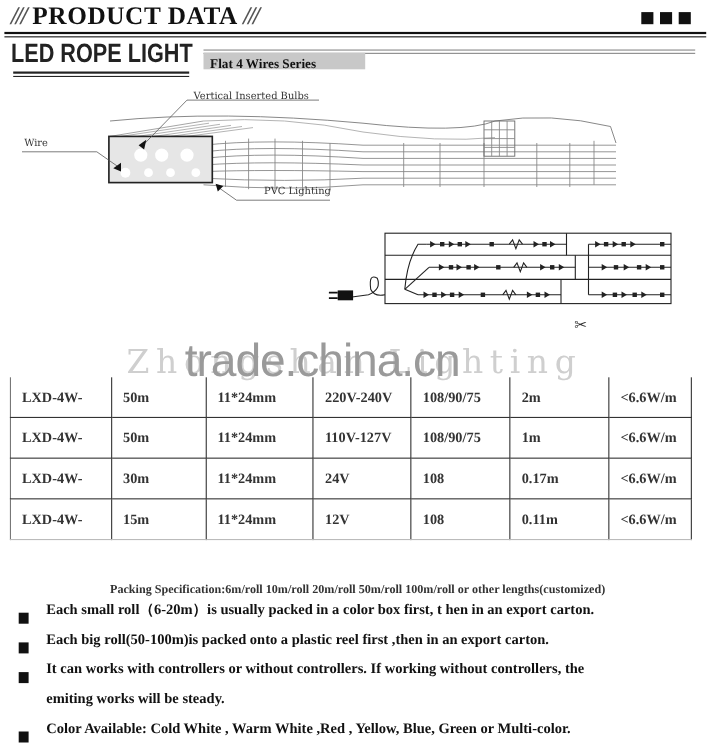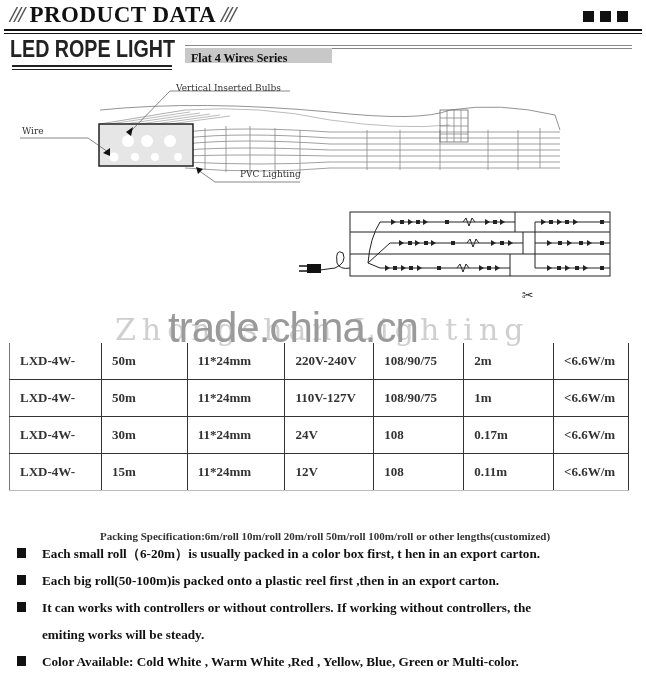--- a/index.html
+++ b/index.html
@@ -21,21 +21,21 @@
   .watermark1{left:115px;top:272px;font-family:"DejaVu Serif",serif;font-size:30px;color:#cfcfcf;letter-spacing:6px;white-space:nowrap;margin-top:40px;}
   .watermark2{left:168px;top:304px;font-family:"Liberation Sans",sans-serif;font-size:42px;color:#9a9a9a;white-space:nowrap;letter-spacing:-1px;text-align:center;}
   
   table.spec{position:absolute;left:9px;top:343px;width:620px;border-collapse:collapse;font-family:"Liberation Serif",serif;font-weight:bold;font-size:13px;color:#333;}
   table.spec td{border:1px solid #333;height:36px;padding:0 0 0 10px;white-space:nowrap;}
   table.spec tr:first-child td{border-top:none;}
   table.spec tr:last-child td{border-bottom:1px solid #bbb;}
   table.spec td:first-child{border-left:1px solid #777;}
   .packing{left:100px;top:502px;font-size:11px;font-weight:bold;color:#333;white-space:nowrap;margin-top:28px;}
   .bullets{left:14px;top:540px;width:620px;font-size:13.2px;font-weight:bold;line-height:27px;}
-  .bullet{display:flex;align-items:flex-start;}
+  .bullet{display:flex;align-items:flex-end;}
   .bsq{width:9px;height:10px;background:#111;margin:8px 16px 0 3px;flex:none;}
   .btext{white-space:nowrap;}
   .cont{padding-left:28px;white-space:nowrap;}
 </style>
 </head>
 <body>
 
 <div class="abs hdr-title">
   <span class="slashes">///</span>
   <span>PRODUCT DATA</span>

